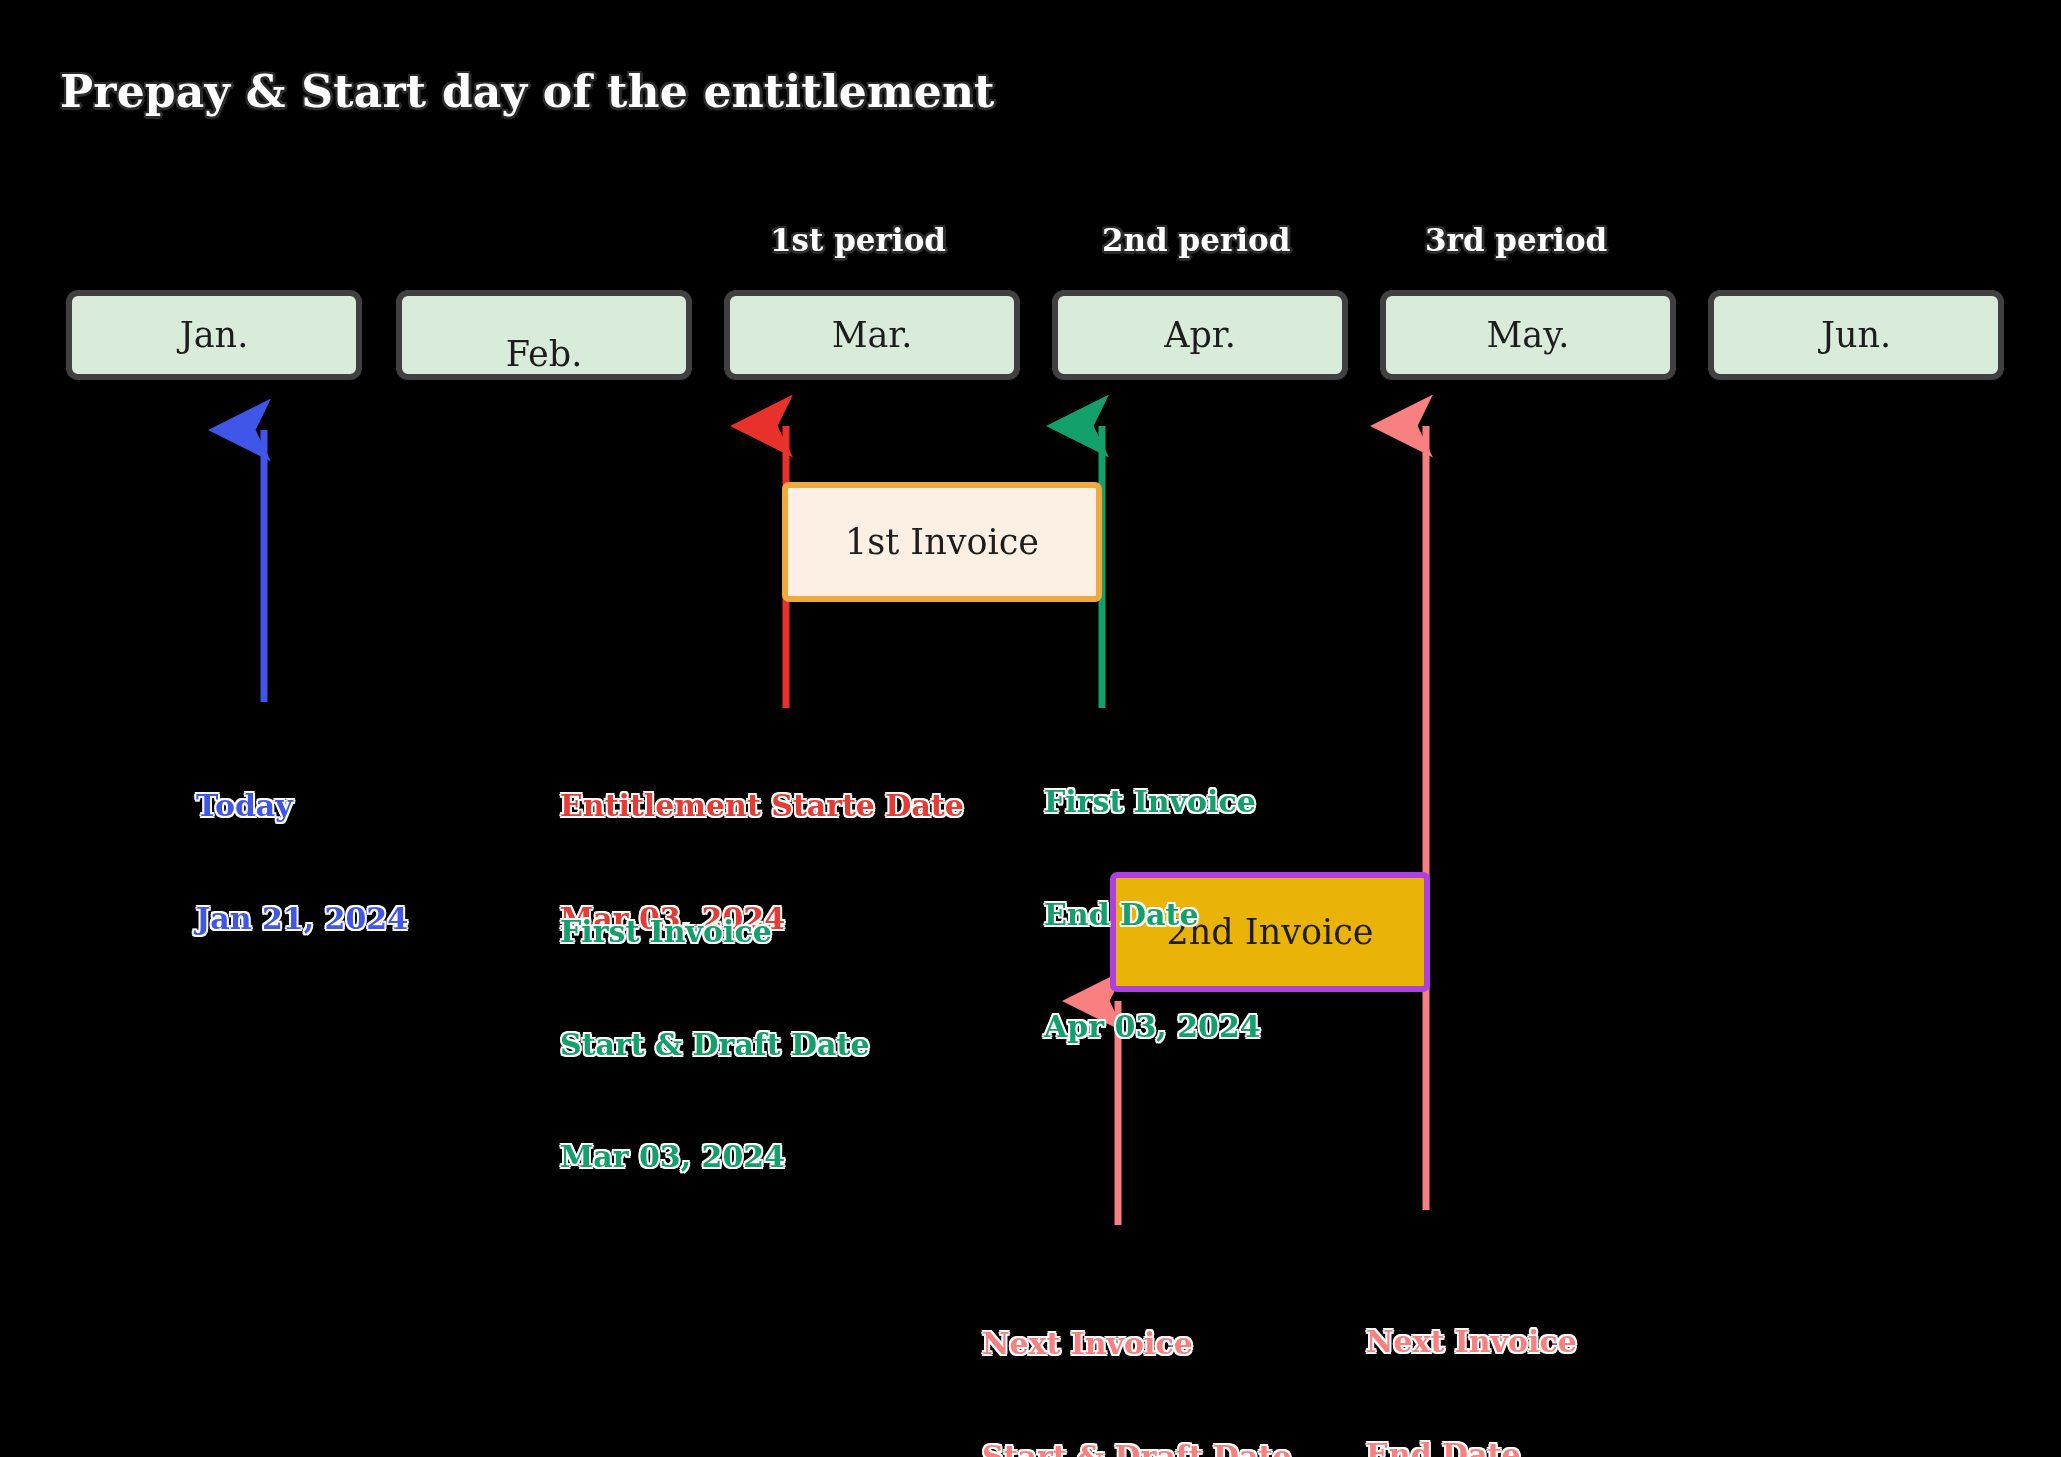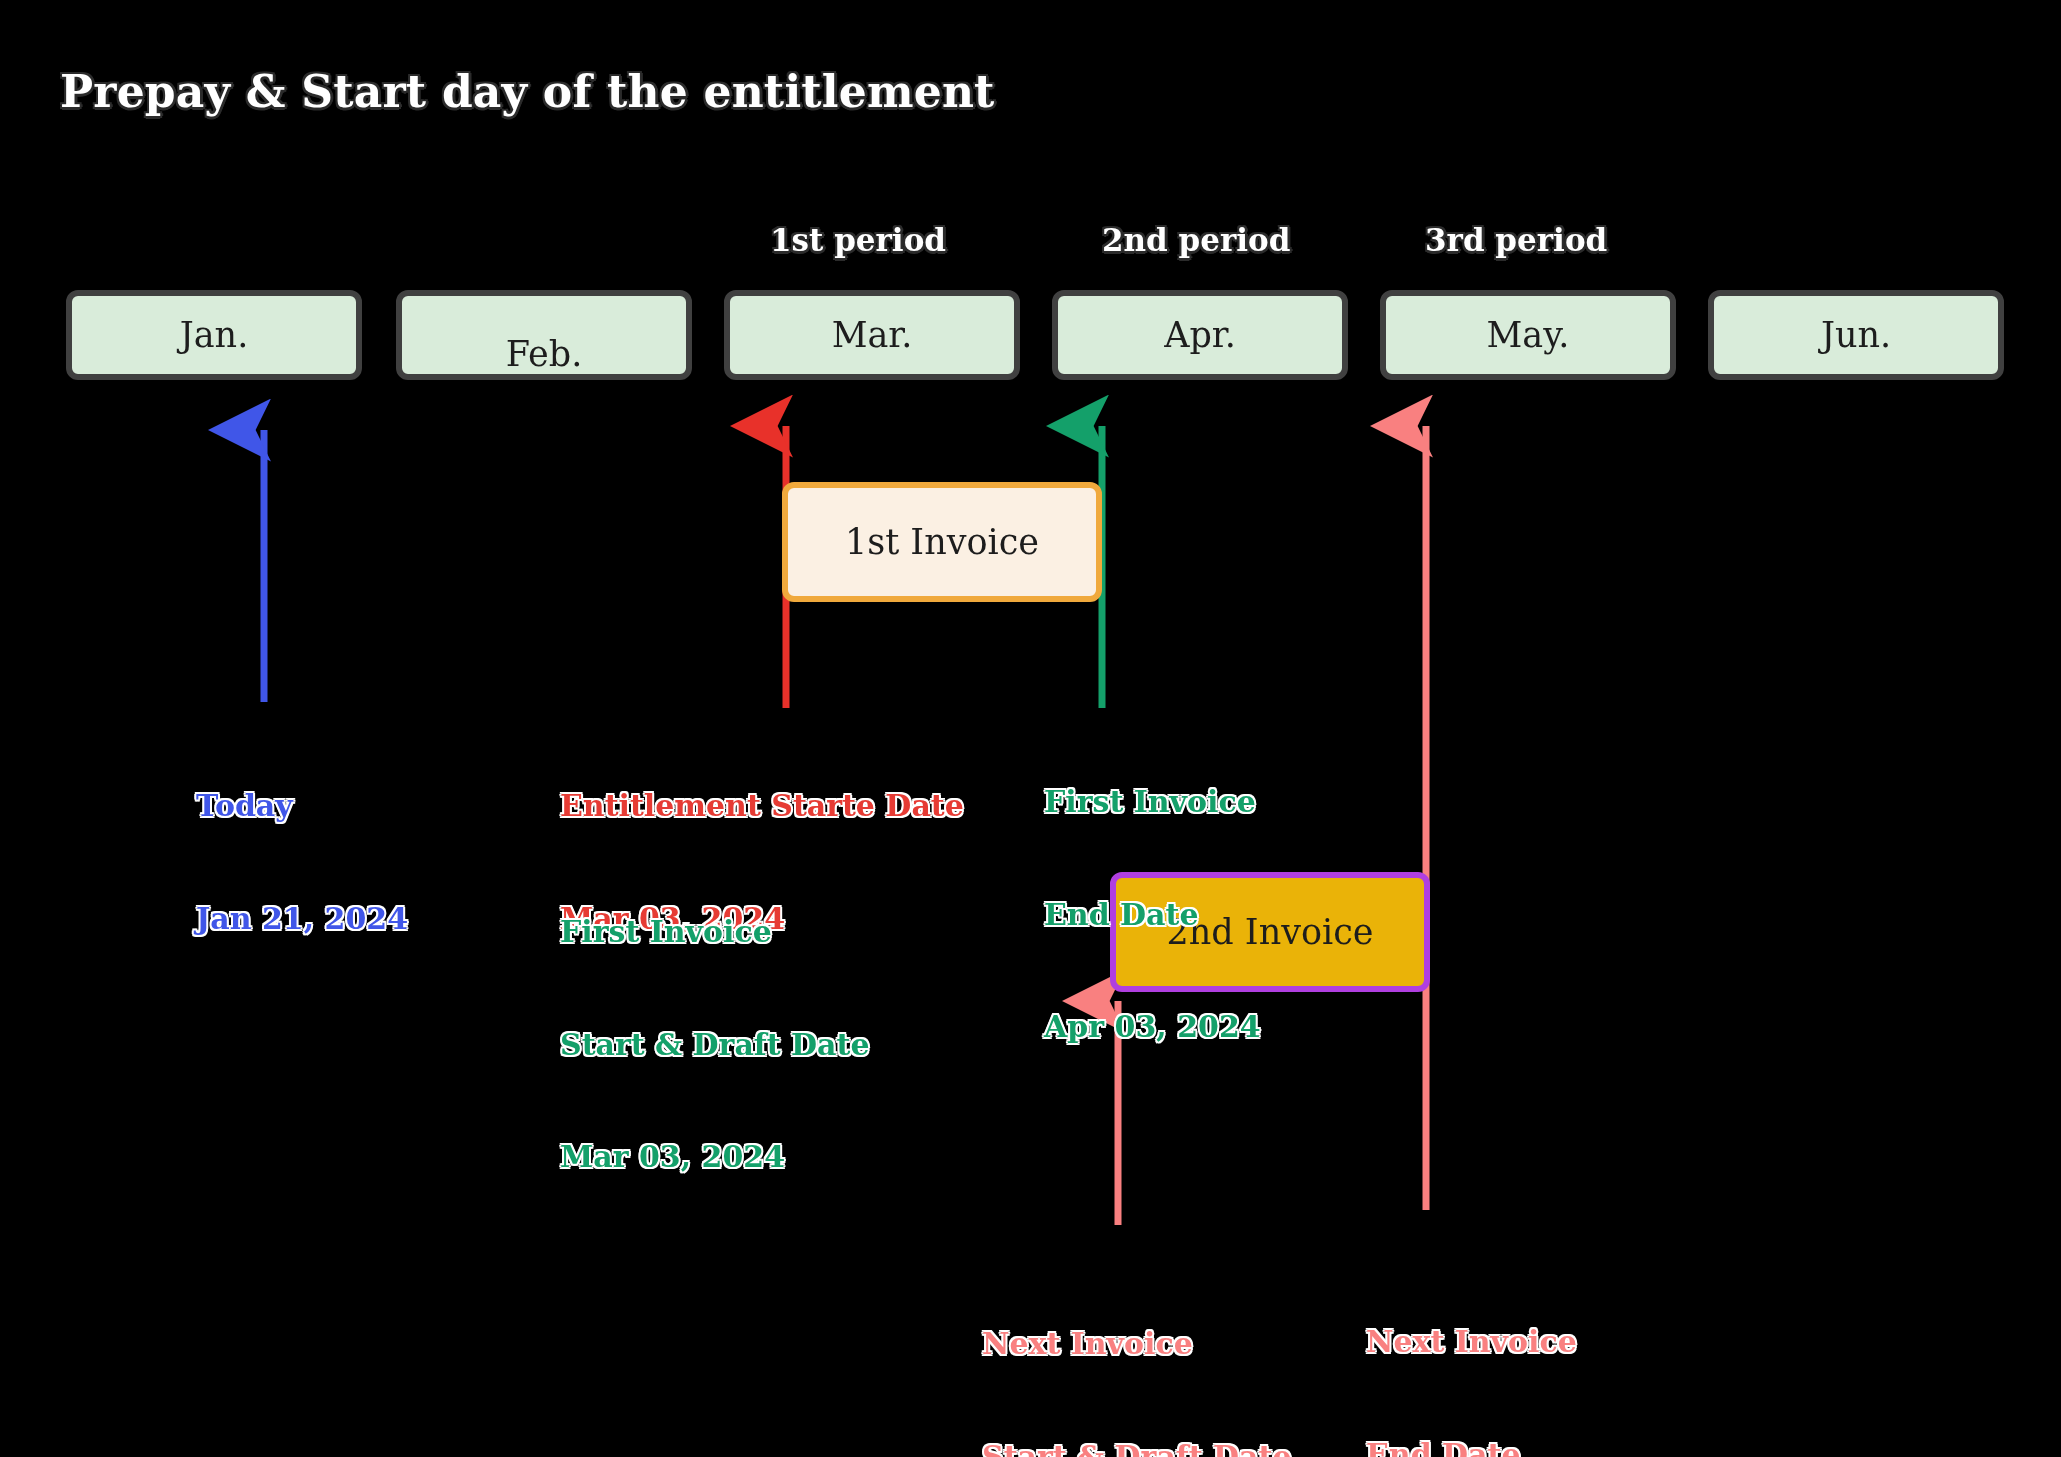--- a/index.html
+++ b/index.html
@@ -57,21 +57,21 @@
   .month-label {
     font-size: 35px;
     color: #1d1d1d;
     font-family: "DejaVu Serif", "Liberation Serif", serif;
   }
 
   
   .invoice-box {
     position: absolute;
     box-sizing: border-box;
-    border-radius: 12px;
+    border-radius: 7px;
     display: flex;
     align-items: center;
     justify-content: center;
     font-size: 35px;
     color: #1d1d1d;
   }
   #invoice-box-1 {
     left: 782px;
     top: 482px;
     width: 320px;

